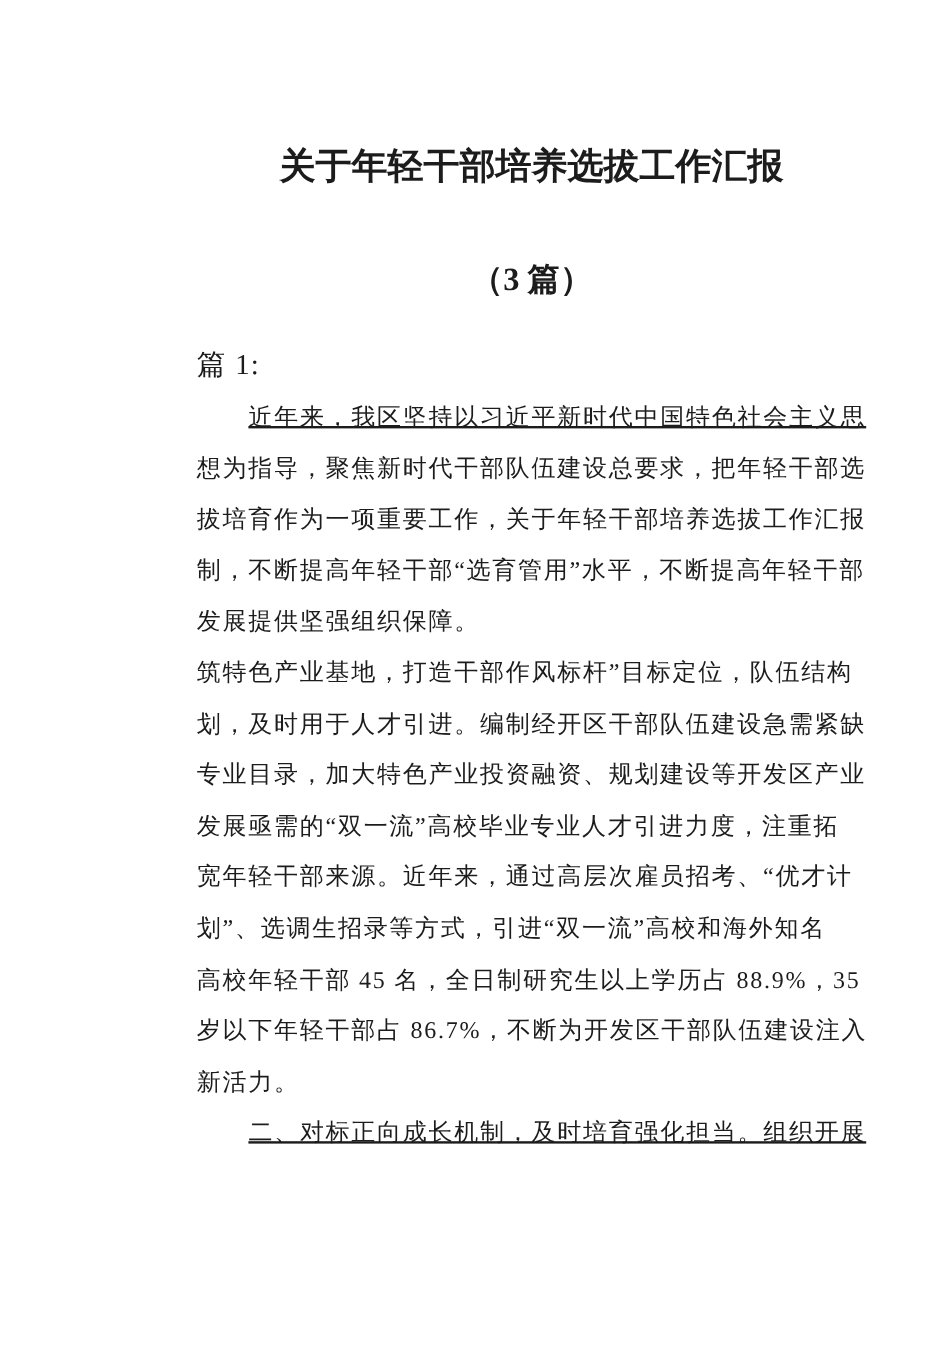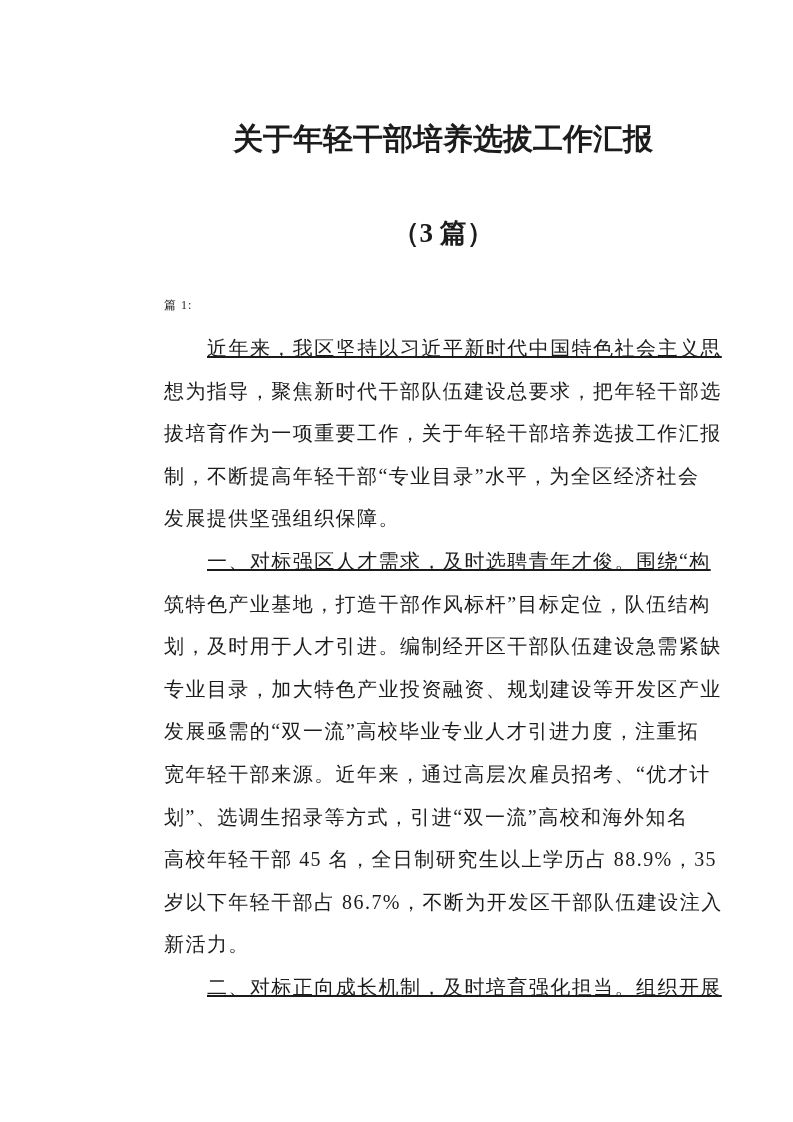--- a/index.html
+++ b/index.html
@@ -32,21 +32,21 @@
   }
   .doc-subtitle {
     font-size: 27px;
     font-weight: 700;
     text-align: center;
     line-height: 46px;
     margin-top: 48px;
     white-space: nowrap;
   }
   .section-label {
-    font-size: 12px;
+    font-size: 24px;
     line-height: 43px;
     margin-top: 28px;
     letter-spacing: 1px;
     white-space: nowrap;
   }
   .line {
     font-size: 20px;
     line-height: 42.6px;
     letter-spacing: 1.45px;
     white-space: nowrap;
@@ -61,23 +61,22 @@
 
 <div class="page">
   <div class="content">
     <div class="doc-title">关于年轻干部培养选拔工作汇报</div>
     <div class="doc-subtitle">（3 篇）</div>
     <div class="section-label">篇 1:</div>
     <div>
         <div class="line indent">近年来，我区坚持以习近平新时代中国特色社会主义思</div>
         <div class="line">想为指导，聚焦新时代干部队伍建设总要求，把年轻干部选</div>
         <div class="line">拔培育作为一项重要工作，关于年轻干部培养选拔工作汇报</div>
-        <div class="line">制，不断提高年轻干部“专业目录”水平，为全区经济社会</div>
+        <div class="line">制，不断提高年轻干部“选育管用”水平，不断提高年轻干部</div>
         <div class="line">发展提供坚强组织保障。</div>
-        <div class="line indent">一、对标强区人才需求，及时选聘青年才俊。围绕“构</div>
         <div class="line">筑特色产业基地，打造干部作风标杆”目标定位，队伍结构</div>
         <div class="line">划，及时用于人才引进。编制经开区干部队伍建设急需紧缺</div>
         <div class="line">专业目录，加大特色产业投资融资、规划建设等开发区产业</div>
         <div class="line">发展亟需的“双一流”高校毕业专业人才引进力度，注重拓</div>
         <div class="line">宽年轻干部来源。近年来，通过高层次雇员招考、“优才计</div>
         <div class="line">划”、选调生招录等方式，引进“双一流”高校和海外知名</div>
         <div class="line">高校年轻干部 45 名，全日制研究生以上学历占 88.9%，35</div>
         <div class="line">岁以下年轻干部占 86.7%，不断为开发区干部队伍建设注入</div>
         <div class="line">新活力。</div>
         <div class="line indent">二、对标正向成长机制，及时培育强化担当。组织开展</div>

